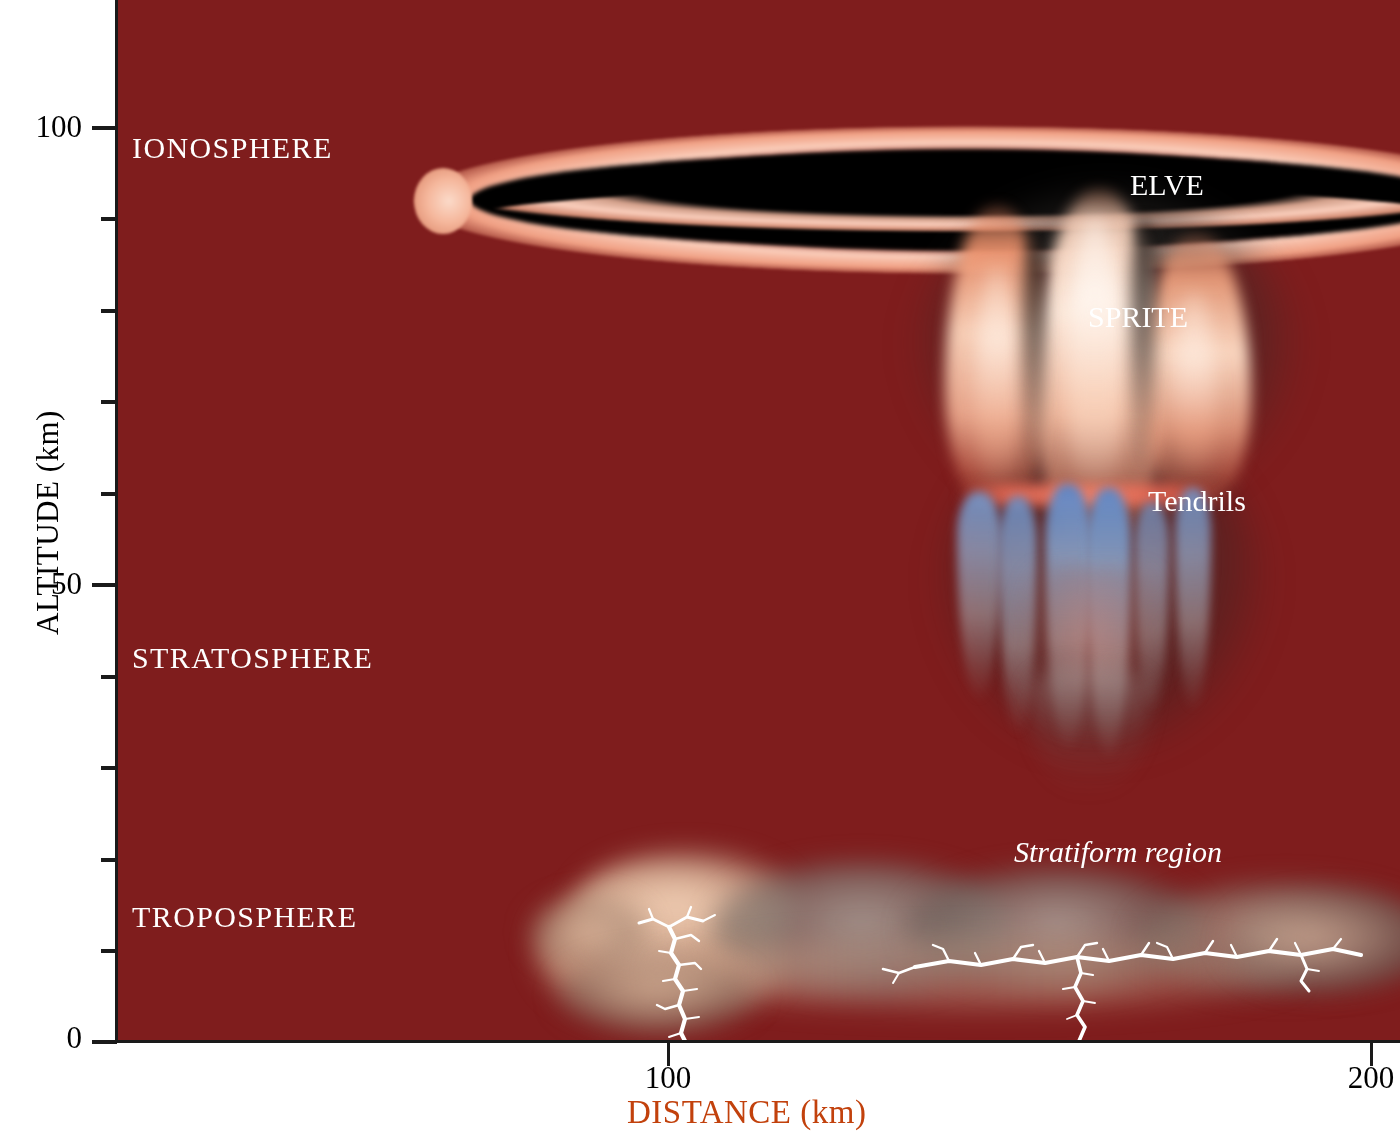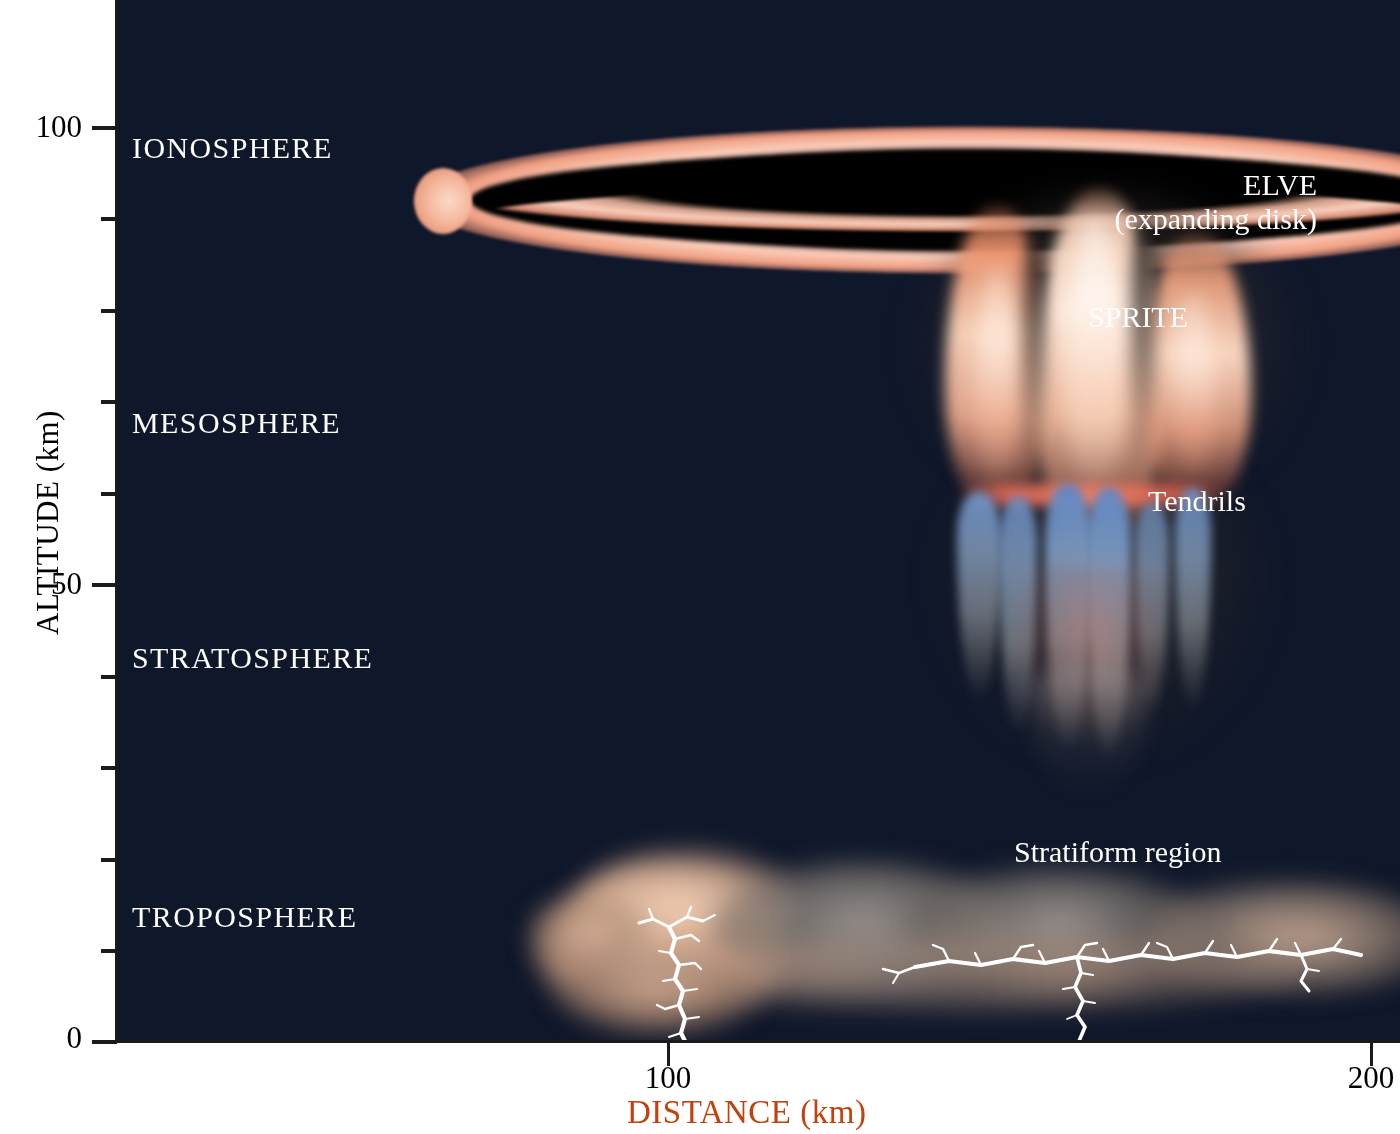--- a/index.html
+++ b/index.html
@@ -3,21 +3,21 @@
 <meta charset="utf-8">
 <style>
   html,body{margin:0;padding:0;background:#ffffff;}
   body{width:1400px;height:1134px;position:relative;overflow:hidden;
        font-family:"Liberation Serif","DejaVu Serif",serif;}
 
   
   #figure{position:absolute;left:0;top:0;width:1400px;height:1134px;background:#ffffff;}
 
   #plot{position:absolute;left:117px;top:0;width:1283px;height:1042px;
-        background:#0f172a;overflow:hidden;}
+        background:#7f1d1d;overflow:hidden;}
 
   
   .axis-line{position:absolute;background:#1a1a1a;}
   #y-axis{left:115px;top:0;width:3px;height:1042px;}
   #x-axis{left:115px;top:1040px;width:1285px;height:3px;}
 
   .ytick{position:absolute;height:4px;background:#1a1a1a;}
   .xtick{position:absolute;width:3px;background:#1a1a1a;}
 
   .ytick-label{position:absolute;font-size:31px;color:#000;text-align:right;
@@ -27,21 +27,21 @@
 
   #y-axis-title{position:absolute;font-size:31px;color:#000;letter-spacing:.5px;
       transform:rotate(-90deg);transform-origin:left top;white-space:nowrap;}
   #x-axis-title{position:absolute;font-size:33px;color:#c2410c;letter-spacing:.5px;
       white-space:nowrap;}
 
   
   .layer-label{position:absolute;color:#ffffff;font-size:30px;letter-spacing:1.4px;
                white-space:nowrap;line-height:1.08;}
   .feature-label{position:absolute;color:#ffffff;font-size:30px;white-space:nowrap;
-                 line-height:1.12;text-align:right;}
+                 line-height:1.12;text-align:center;}
 
   
   #elve{position:absolute;left:296px;top:126px;width:1110px;height:148px;
         border-radius:50%;
         background:
           radial-gradient(ellipse 50% 50% at 50% 50%,
              rgba(0,0,0,1) 0%, rgba(0,0,0,1) 60%,
              rgba(0,0,0,.85) 66%, rgba(0,0,0,0) 72%),
           radial-gradient(ellipse 50% 50% at 50% 50%,
              rgba(242,166,140,0) 58%,
@@ -216,34 +216,32 @@
           <path d="M174 70 L186 72" stroke-width="1.8"></path>
           <path d="M168 84 L158 88" stroke-width="1.8"></path>
 
           <path d="M392 24 L398 38 L392 50 L400 60" stroke-width="3"></path>
           <path d="M398 38 L410 40" stroke-width="1.8"></path>
         </g>
       </svg>
     </div>
 
     <span class="layer-label" style="left:15px;top:132px;">IONOSPHERE</span>
-    <span class="layer-label" style="left:15px;top:407px;">MESOSPHERE</span>
     <span class="layer-label" style="left:15px;top:901px;">TROPOSPHERE</span>
     <span class="layer-label" style="left:15px;top:642px;">STRATOSPHERE</span>
 
     <div class="feature-label" style="left:900px;top:168px;width:300px;">
       <div>ELVE</div>
-      <div>(expanding disk)</div>
     </div>
 
     <span class="feature-label" style="left:971px;top:300px;">SPRITE</span>
 
     <span class="feature-label" style="left:1031px;top:484px;">Tendrils</span>
 
-    <span class="feature-label" style="left:897px;top:835px;">Stratiform region</span>
+    <span class="feature-label" style="left:897px;top:835px;font-style:italic;">Stratiform region</span>
   </div>
 
   <div class="axis-line" id="y-axis"></div>
   <div class="axis-line" id="x-axis"></div>
 
   <div class="ytick" style="left:92px;top:126px;width:25px;"></div>
   <div class="ytick" style="left:101px;top:217px;width:16px;"></div>
   <div class="ytick" style="left:101px;top:309px;width:16px;"></div>
   <div class="ytick" style="left:101px;top:400px;width:16px;"></div>
   <div class="ytick" style="left:101px;top:492px;width:16px;"></div>

